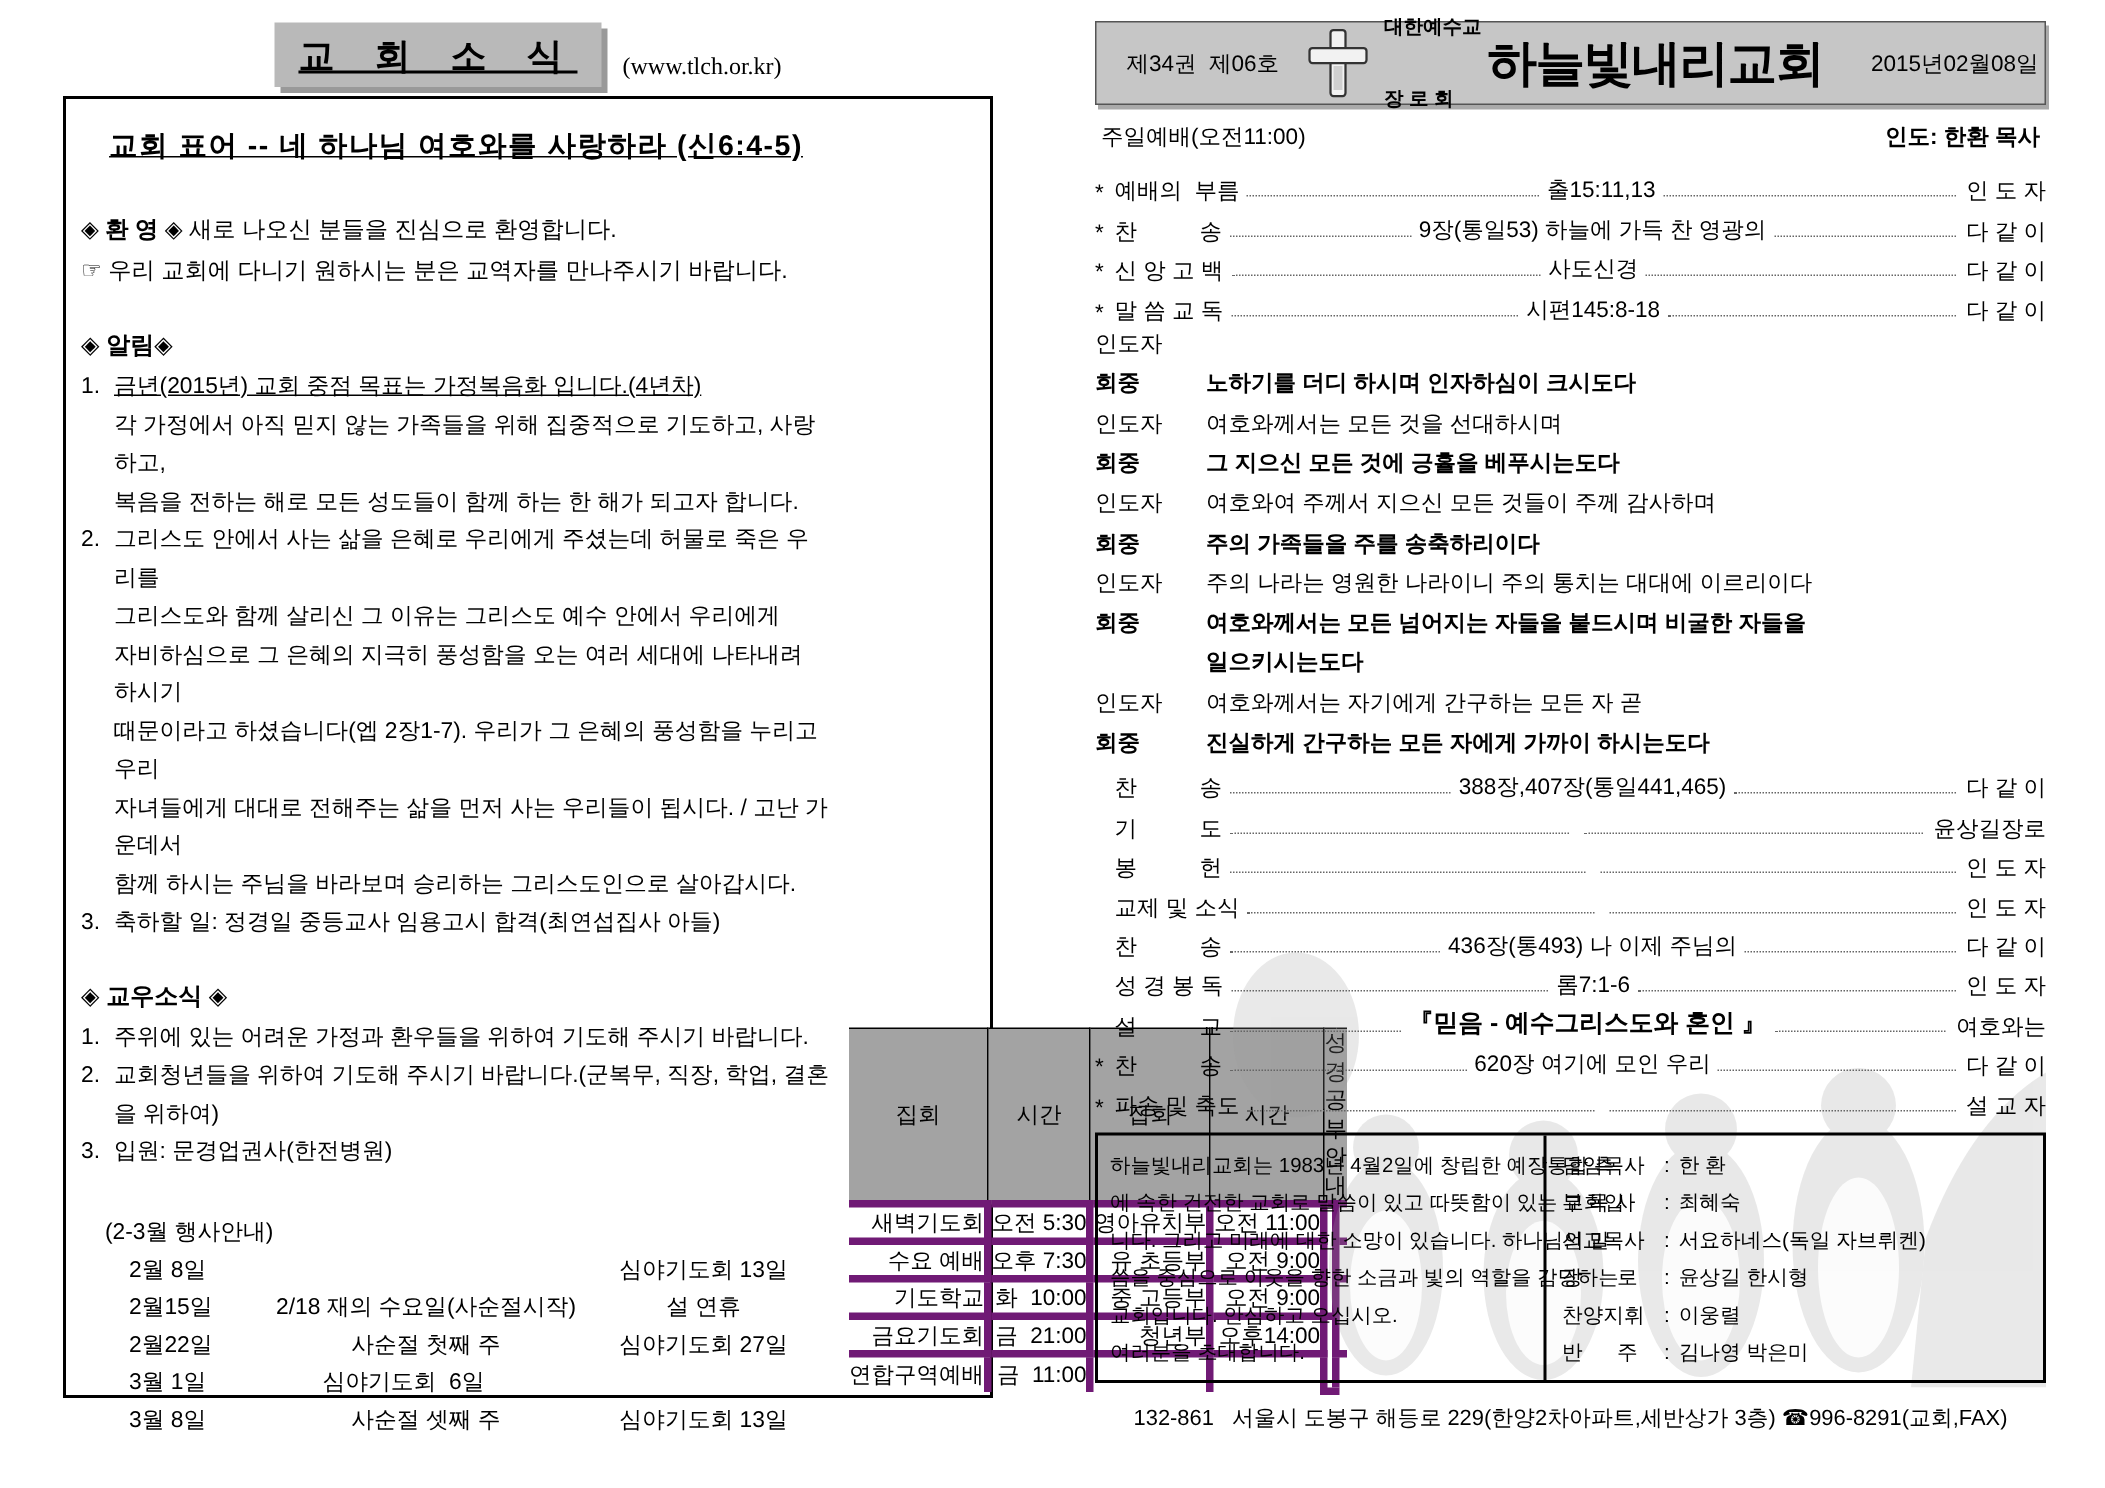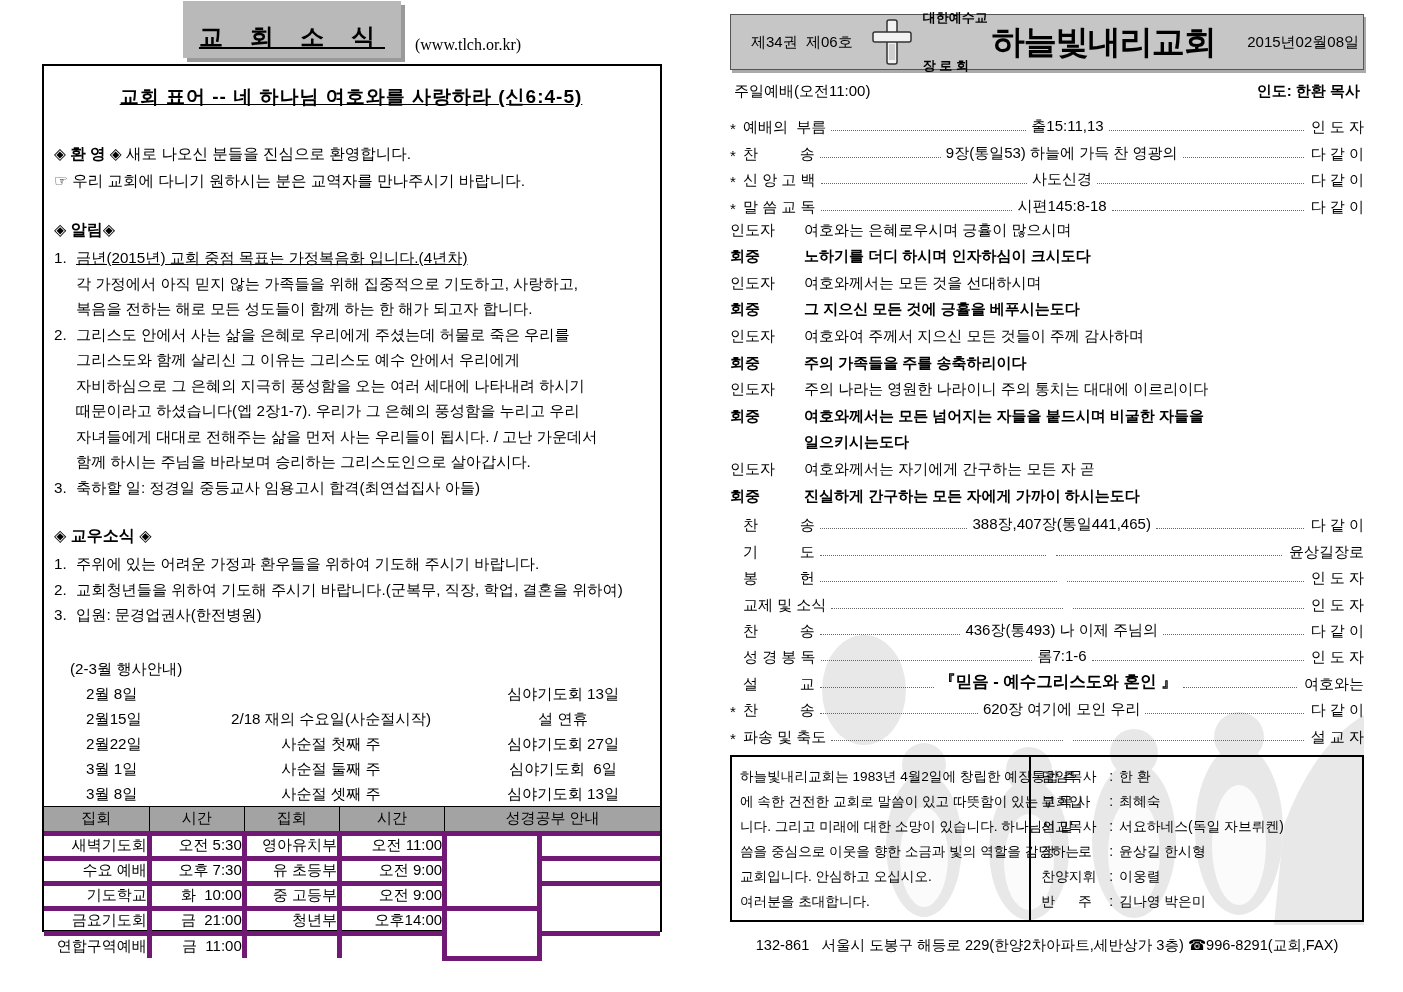--- a/index.html
+++ b/index.html
@@ -3,25 +3,25 @@
 <meta charset="utf-8">
 <style>
   * { margin:0; padding:0; box-sizing:border-box; }
   html,body { width:1403px; height:992px; background:#fff; color:#000;
     font-family:"Liberation Sans","DejaVu Sans",sans-serif; }
   body { position:relative; overflow:hidden; }
 
   
   .page-left { position:absolute; left:42px; top:16px; width:620px; }
   .l-header { display:flex; align-items:flex-end; justify-content:center; gap:14px; height:42px; }
-  .l-title-box { background:#b9b9b9; padding:20px 16px 5px; box-shadow:4px 4px 0 #999;
+  .l-title-box { background:#b9b9b9; padding:6px 16px 5px; box-shadow:4px 4px 0 #999;
     font-size:24px; font-weight:bold; letter-spacing:10px; }
   .l-title-box span { text-decoration:underline; white-space:pre; }
   .l-url { font-size:16px; padding-bottom:4px; font-family:"Liberation Serif","DejaVu Serif",serif; }
-  .l-box { margin-top:6px; border:2px solid #000; height:868px; display:flex; flex-direction:column; }
+  .l-box { margin-top:6px; border:2px solid #000; height:868px; display:flex; }
   .l-content { padding:14px 12px 0 10px; }
   .motto { text-align:center; font-size:19px; font-weight:bold; margin-top:4px; }
   .motto span { text-decoration:underline; letter-spacing:1px; }
   .welcome { margin-top:30px; font-size:15.5px; line-height:27px; }
   .sec-head { font-weight:bold; font-size:16px; margin-top:26px; margin-bottom:4px; }
   .num-line { display:flex; font-size:15.2px; line-height:25.5px; }
   .num-line .num { width:22px; flex:none; }
   .num-line .txt { flex:1; white-space:pre-wrap; }
   .num-line .txt.u { text-decoration:underline; }
   .events { margin-top:28px; font-size:15.2px; }
@@ -186,21 +186,20 @@
             </div>
 
             <div class="ev-row">
               <span class="ev-date">2월22일</span>
               <span class="ev-desc">사순절 첫째 주</span>
               <span class="ev-note">심야기도회 27일</span>
             </div>
 
             <div class="ev-row">
               <span class="ev-date">3월 1일</span>
-              <span class="ev-desc">사순절 둘째 주</span>
               <span class="ev-note">심야기도회  6일</span>
             </div>
 
             <div class="ev-row">
               <span class="ev-date">3월 8일</span>
               <span class="ev-desc">사순절 셋째 주</span>
               <span class="ev-note">심야기도회 13일</span>
             </div>
           </div>
       </div>
@@ -340,21 +339,20 @@
           <span class="omid">시편145:8-18</span>
           <span class="leader"></span>
           <span class="oright">다 같 이</span>
         </div>
       </div>
 
     <div>
 
         <div class="resp-row">
           <span class="speaker">인도자</span>
-          <span class="rtext">여호와는 은혜로우시며 긍휼이 많으시며</span>
         </div>
 
         <div class="resp-row bold">
           <span class="speaker">회중</span>
           <span class="rtext">노하기를 더디 하시며 인자하심이 크시도다</span>
         </div>
 
         <div class="resp-row">
           <span class="speaker">인도자</span>
           <span class="rtext">여호와께서는 모든 것을 선대하시며</span>

